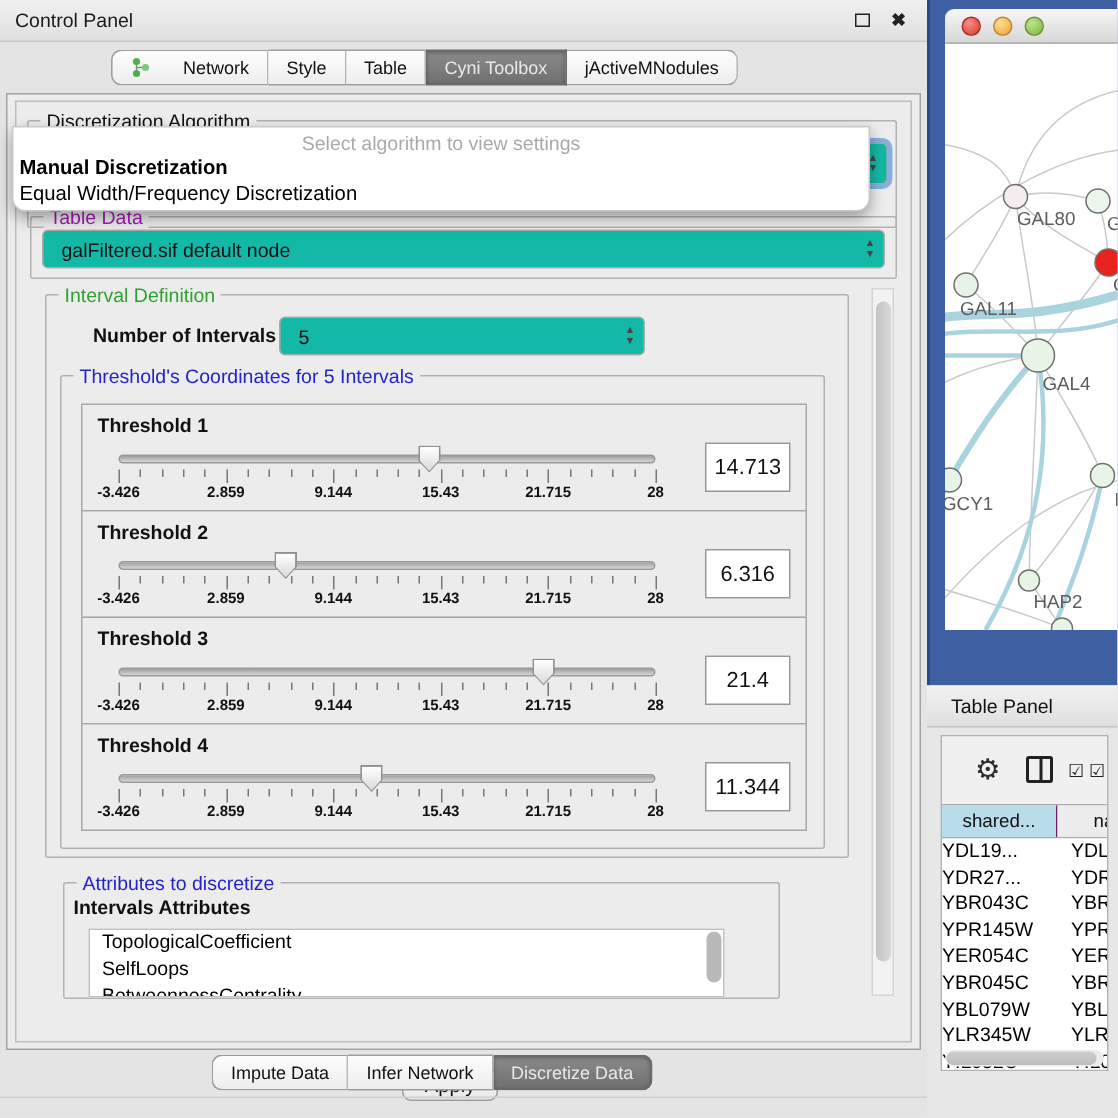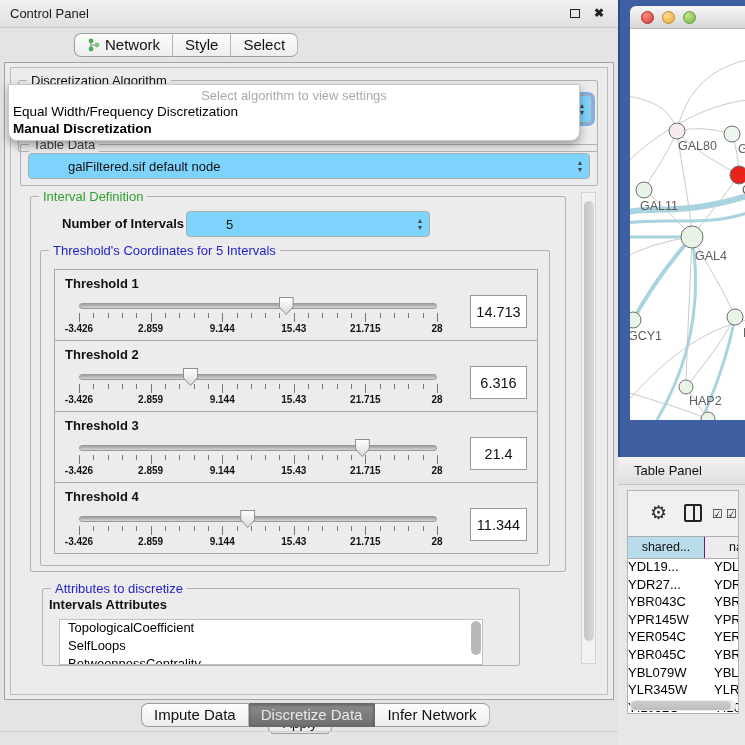--- a/index.html
+++ b/index.html
@@ -13,40 +13,40 @@
     background:linear-gradient(#f0f0f0,#e0e0e0); border-bottom:1px solid #c6c6c6; }
   #titlebar .title { position:absolute; left:10px; top:6px; font-size:13px; color:#1a1a1a; }
   .win-btn { position:absolute; top:7px; width:14px; height:14px; font-size:12px; line-height:13px;
     text-align:center; color:#222; cursor:default; }
   #float-btn { right:36px; }
   #float-btn span { display:block; width:10px; height:9px; border:1.6px solid #222; margin:2px auto; }
   #close-btn { right:12px; font-weight:bold; }
 
   
   .seg-bar { position:absolute; display:flex; height:24px; }
-  .seg { height:24px; line-height:22px; padding:0 12px; font-size:15px; color:#111;
+  .seg { height:24px; line-height:22px; padding:0 12px; font-size:12px; color:#111;
     background:linear-gradient(#fdfdfd,#ededed); border-top:1px solid #9d9d9d; border-bottom:1px solid #9d9d9d;
-    border-right:1px solid #b5b5b5; display:flex; align-items:center; gap:5px; white-space:nowrap; }
+    border-right:1px solid #b5b5b5; display:flex; align-items:center; gap:22px; white-space:nowrap; }
   .seg:first-child { border-left:1px solid #9d9d9d; border-radius:7px 0 0 7px; }
   .seg:last-child { border-radius:0 7px 7px 0; }
   .seg.active { background:linear-gradient(#8b8b8b,#6f6f6f); color:#e9e9e9; border-color:#6a6a6a;
     box-shadow:inset 0 1px 3px rgba(0,0,0,.35); }
 
   
   #content-frame { position:absolute; left:4px; top:62px; width:610px; height:638px;
     border:1px solid #a3a3a3; background:#ececec; }
   #content-inner { position:absolute; left:5px; top:4px; right:5px; bottom:4px;
     border:1px solid #bdbdbd; background:#ececec; }
 
   .groupbox { position:absolute; border:1px solid #b2b2b2; border-radius:2px; }
   .groupbox > .glabel { position:absolute; top:-8px; left:8px; font-size:13px;
     background:#ececec; padding:0 4px; white-space:nowrap; }
 
-  .combo { position:absolute; background:#7dd3fc; border:1px solid #ababab; border-radius:4px;
-    font-size:13px; color:#111; display:flex; align-items:center;padding-left:27px; }
+  .combo { position:absolute; background:#14b8a6; border:1px solid #ababab; border-radius:4px;
+    font-size:13px; color:#111; display:flex; align-items:center; }
   .combo .ctext { flex:1; padding:0 12px; overflow:hidden; white-space:nowrap; }
   .combo .stepper { width:18px; text-align:center; color:#444; font-size:7px; line-height:7px; }
   .combo.focused { box-shadow:0 0 0 3px rgba(100,155,220,.75); }
 
   
   #algo-popup { position:absolute; left:8px; top:84px; width:572px; height:57px; background:#fff;
     border:1px solid #c9c9c9; border-radius:0 0 9px 9px; box-shadow:0 4px 10px rgba(0,0,0,.35); z-index:30; }
   #algo-popup .prompt { display:block; text-align:center; color:#a9a9a9; font-size:13px; padding-top:3px; }
   #algo-popup .opt { display:block; font-size:13.5px; color:#000; padding:1px 4px; }
   #algo-popup .opt.sel { font-weight:bold; }
@@ -145,44 +145,50 @@
             <circle cx="4" cy="3" r="2.4" fill="#4fae4f"></circle>
             <circle cx="4" cy="11" r="2.4" fill="#4fae4f"></circle>
             <circle cx="10" cy="7" r="2.4" fill="#7ec87e"></circle>
           </svg>
           <span>Network</span>
         </div>
         <div class="seg">
           <span>Style</span>
         </div>
         <div class="seg">
-          <span>Select</span>
+          <span>Table</span>
+        </div>
+        <div class="seg active">
+          <span>Cyni Toolbox</span>
+        </div>
+        <div class="seg">
+          <span>jActiveMNodules</span>
         </div>
       </div>
 
     <div id="content-frame">
       <div id="content-inner"></div>
     </div>
 
     <div class="groupbox" style="left:18px; top:80px; width:580px; height:72px;">
       <span class="glabel" style="color:#111;">Discretization Algorithm</span>
     </div>
     <div class="combo focused" style="left:26px; top:95px; width:566px; height:28px; z-index:5;">
       <span class="ctext">Select algorithm to view settings</span>
       <span class="stepper">▲<br>▼</span>
     </div>
 
     <div id="algo-popup">
       <span class="prompt">Select algorithm to view settings</span>
+      <span class="opt sel">Manual Discretization</span>
       <span class="opt">Equal Width/Frequency Discretization</span>
-      <span class="opt sel">Manual Discretization</span>
     </div>
 
     <div class="groupbox" style="left:20px; top:144px; width:578px; height:42px;">
-      <span class="glabel" style="color:#404040;text-align:right;">Table Data</span>
+      <span class="glabel" style="color:#a21caf;text-align:right;">Table Data</span>
     </div>
     <div class="combo" style="left:28px; top:153px; width:562px; height:26px;">
       <span class="ctext">galFiltered.sif default node</span>
       <span class="stepper">▲<br>▼</span>
     </div>
 
     <div class="groupbox" style="left:30px; top:196px; width:536px; height:376px;">
       <span class="glabel" style="color:#2fa12f;">Interval Definition</span>
     </div>
     <span style="position:absolute; left:62px; top:216px; font-size:13px; font-weight:bold; color:#111;">Number of Intervals</span>
@@ -396,25 +402,25 @@
     <button class="push-btn" style="left:268px; top:669px; width:64px; height:22px;margin-top:43px;">Apply</button>
 
     <div id="main-vsb-track">
       <div id="main-vsb-thumb"></div>
     </div>
 
     <div class="seg-bar" id="bottom-tabs" style="left:141px; top:703px;">
         <div class="seg">
           <span>Impute Data</span>
         </div>
+        <div class="seg">
+          <span>Infer Network</span>
+        </div>
         <div class="seg active">
           <span>Discretize Data</span>
-        </div>
-        <div class="seg">
-          <span>Infer Network</span>
         </div>
       </div>
     <div style="position:absolute; left:0; top:731px; width:618px; height:1px; background:#cfcfcf;"></div>
   </div>
 
   <div id="net-window">
     <div id="mac-frame">
       <div id="mac-titlebar">
         <span class="tl" id="tl-red"></span>
         <span class="tl" id="tl-yellow"></span>

